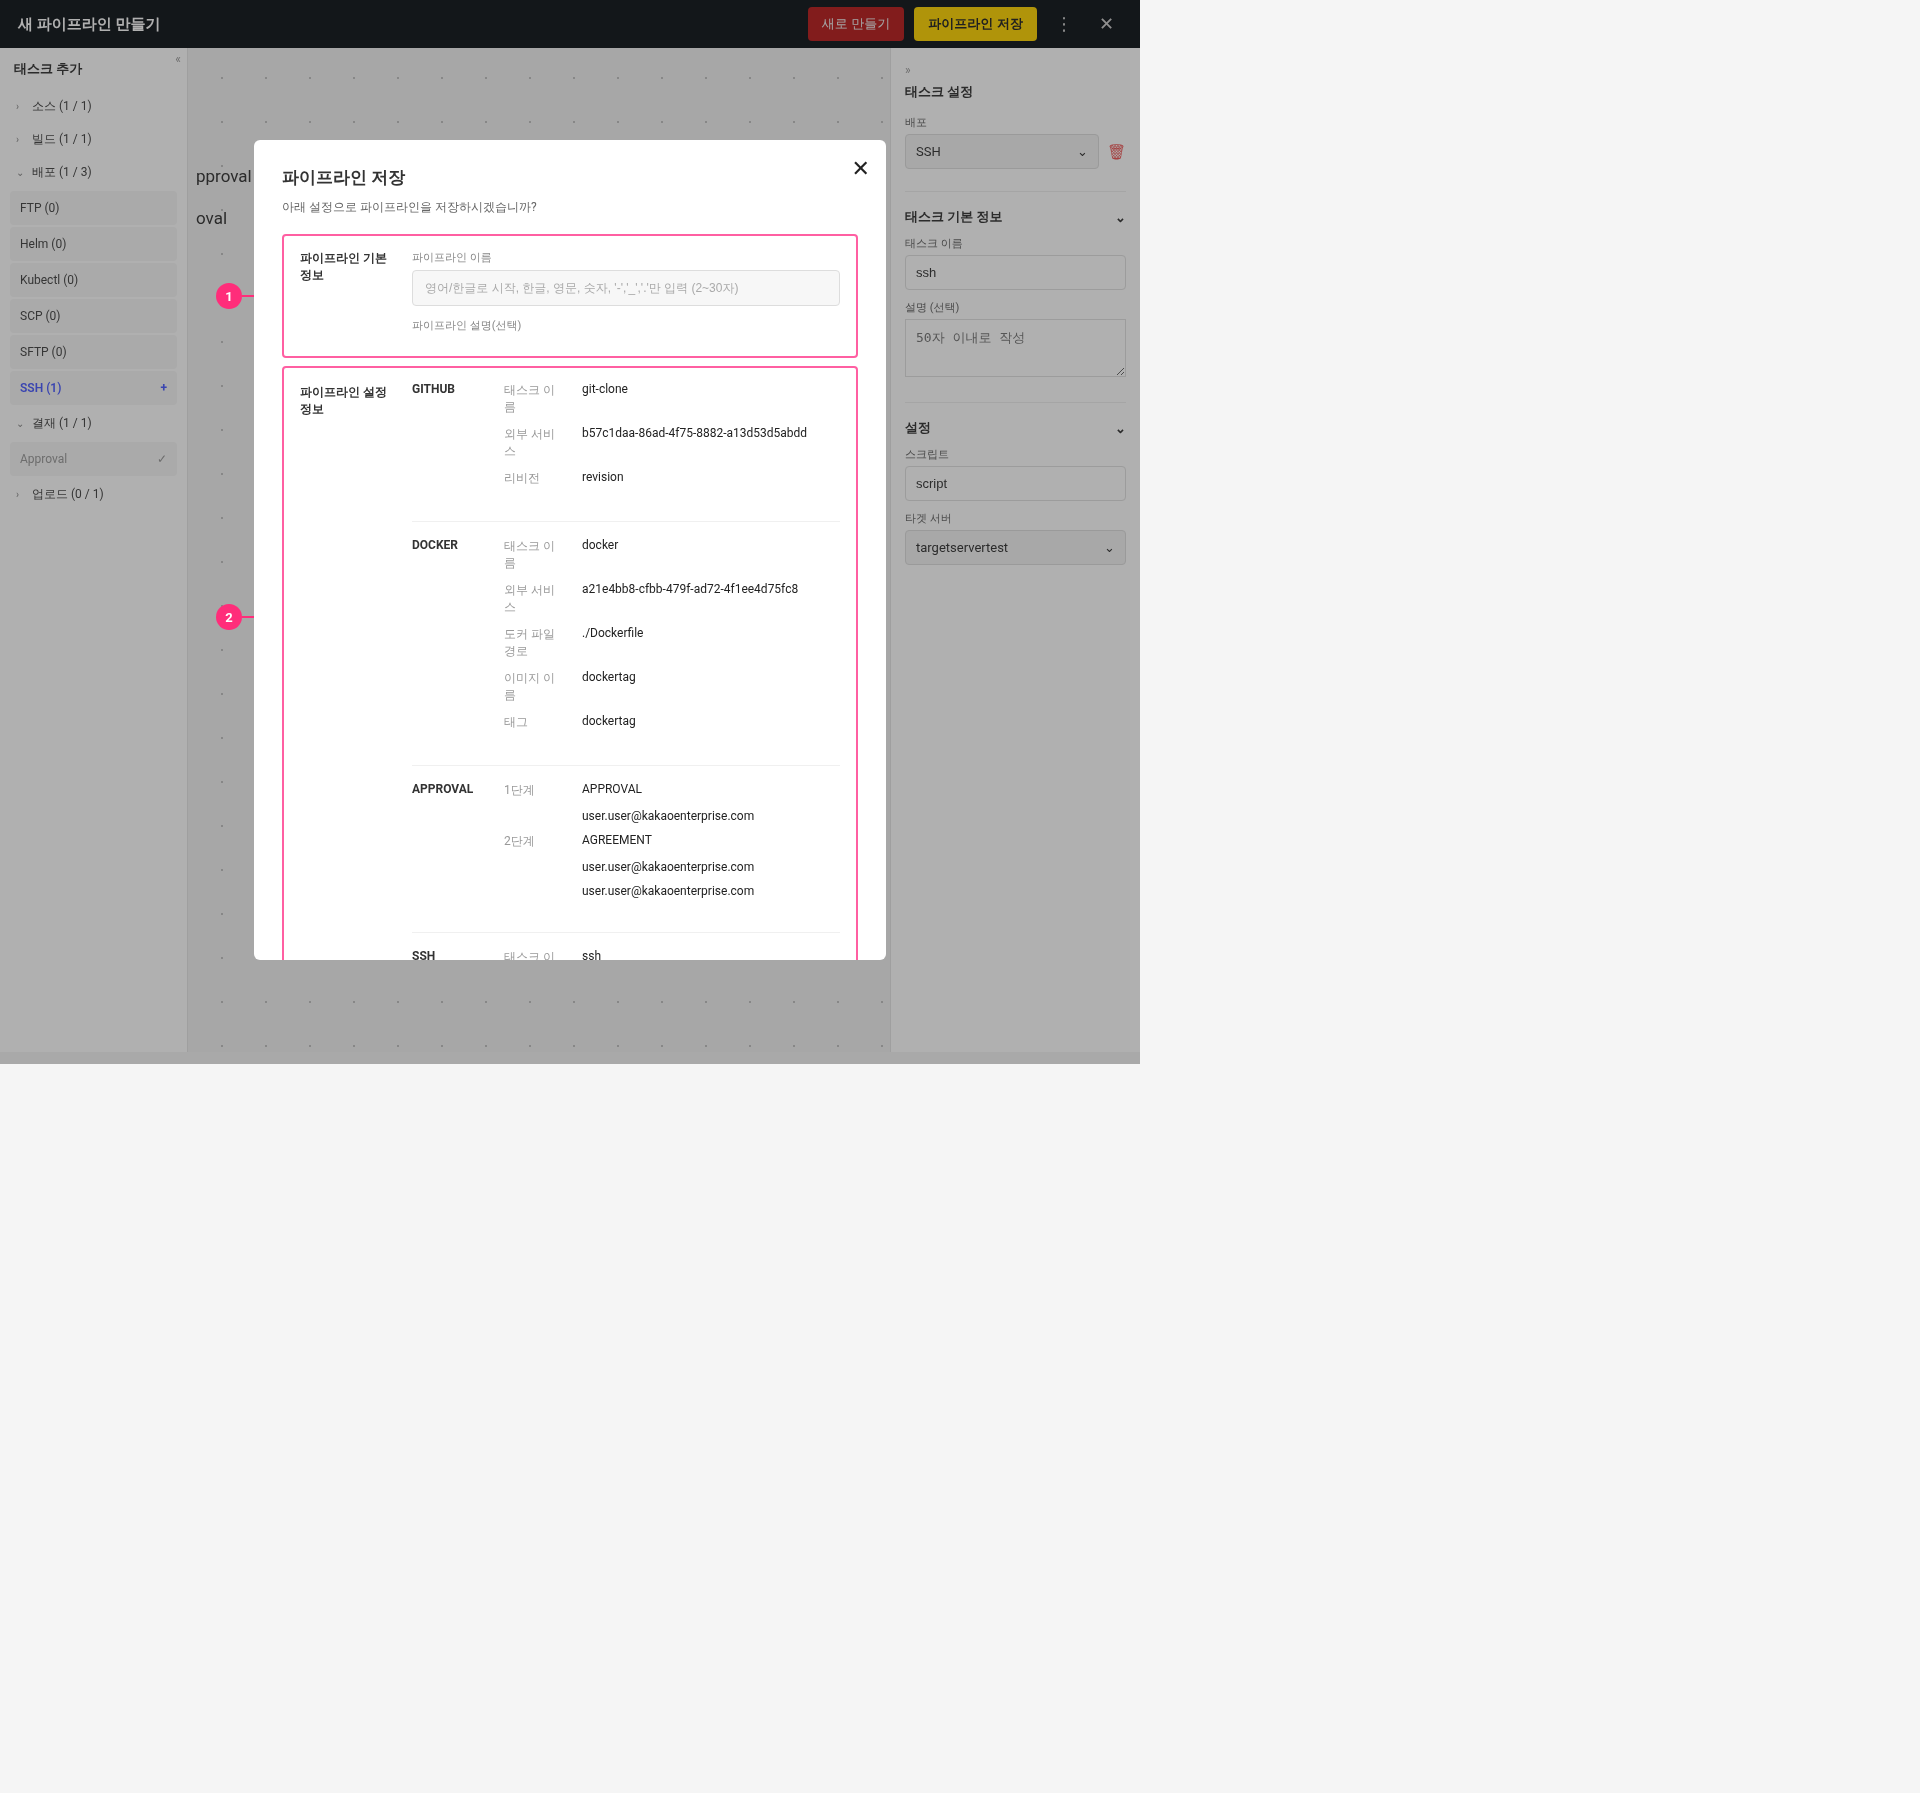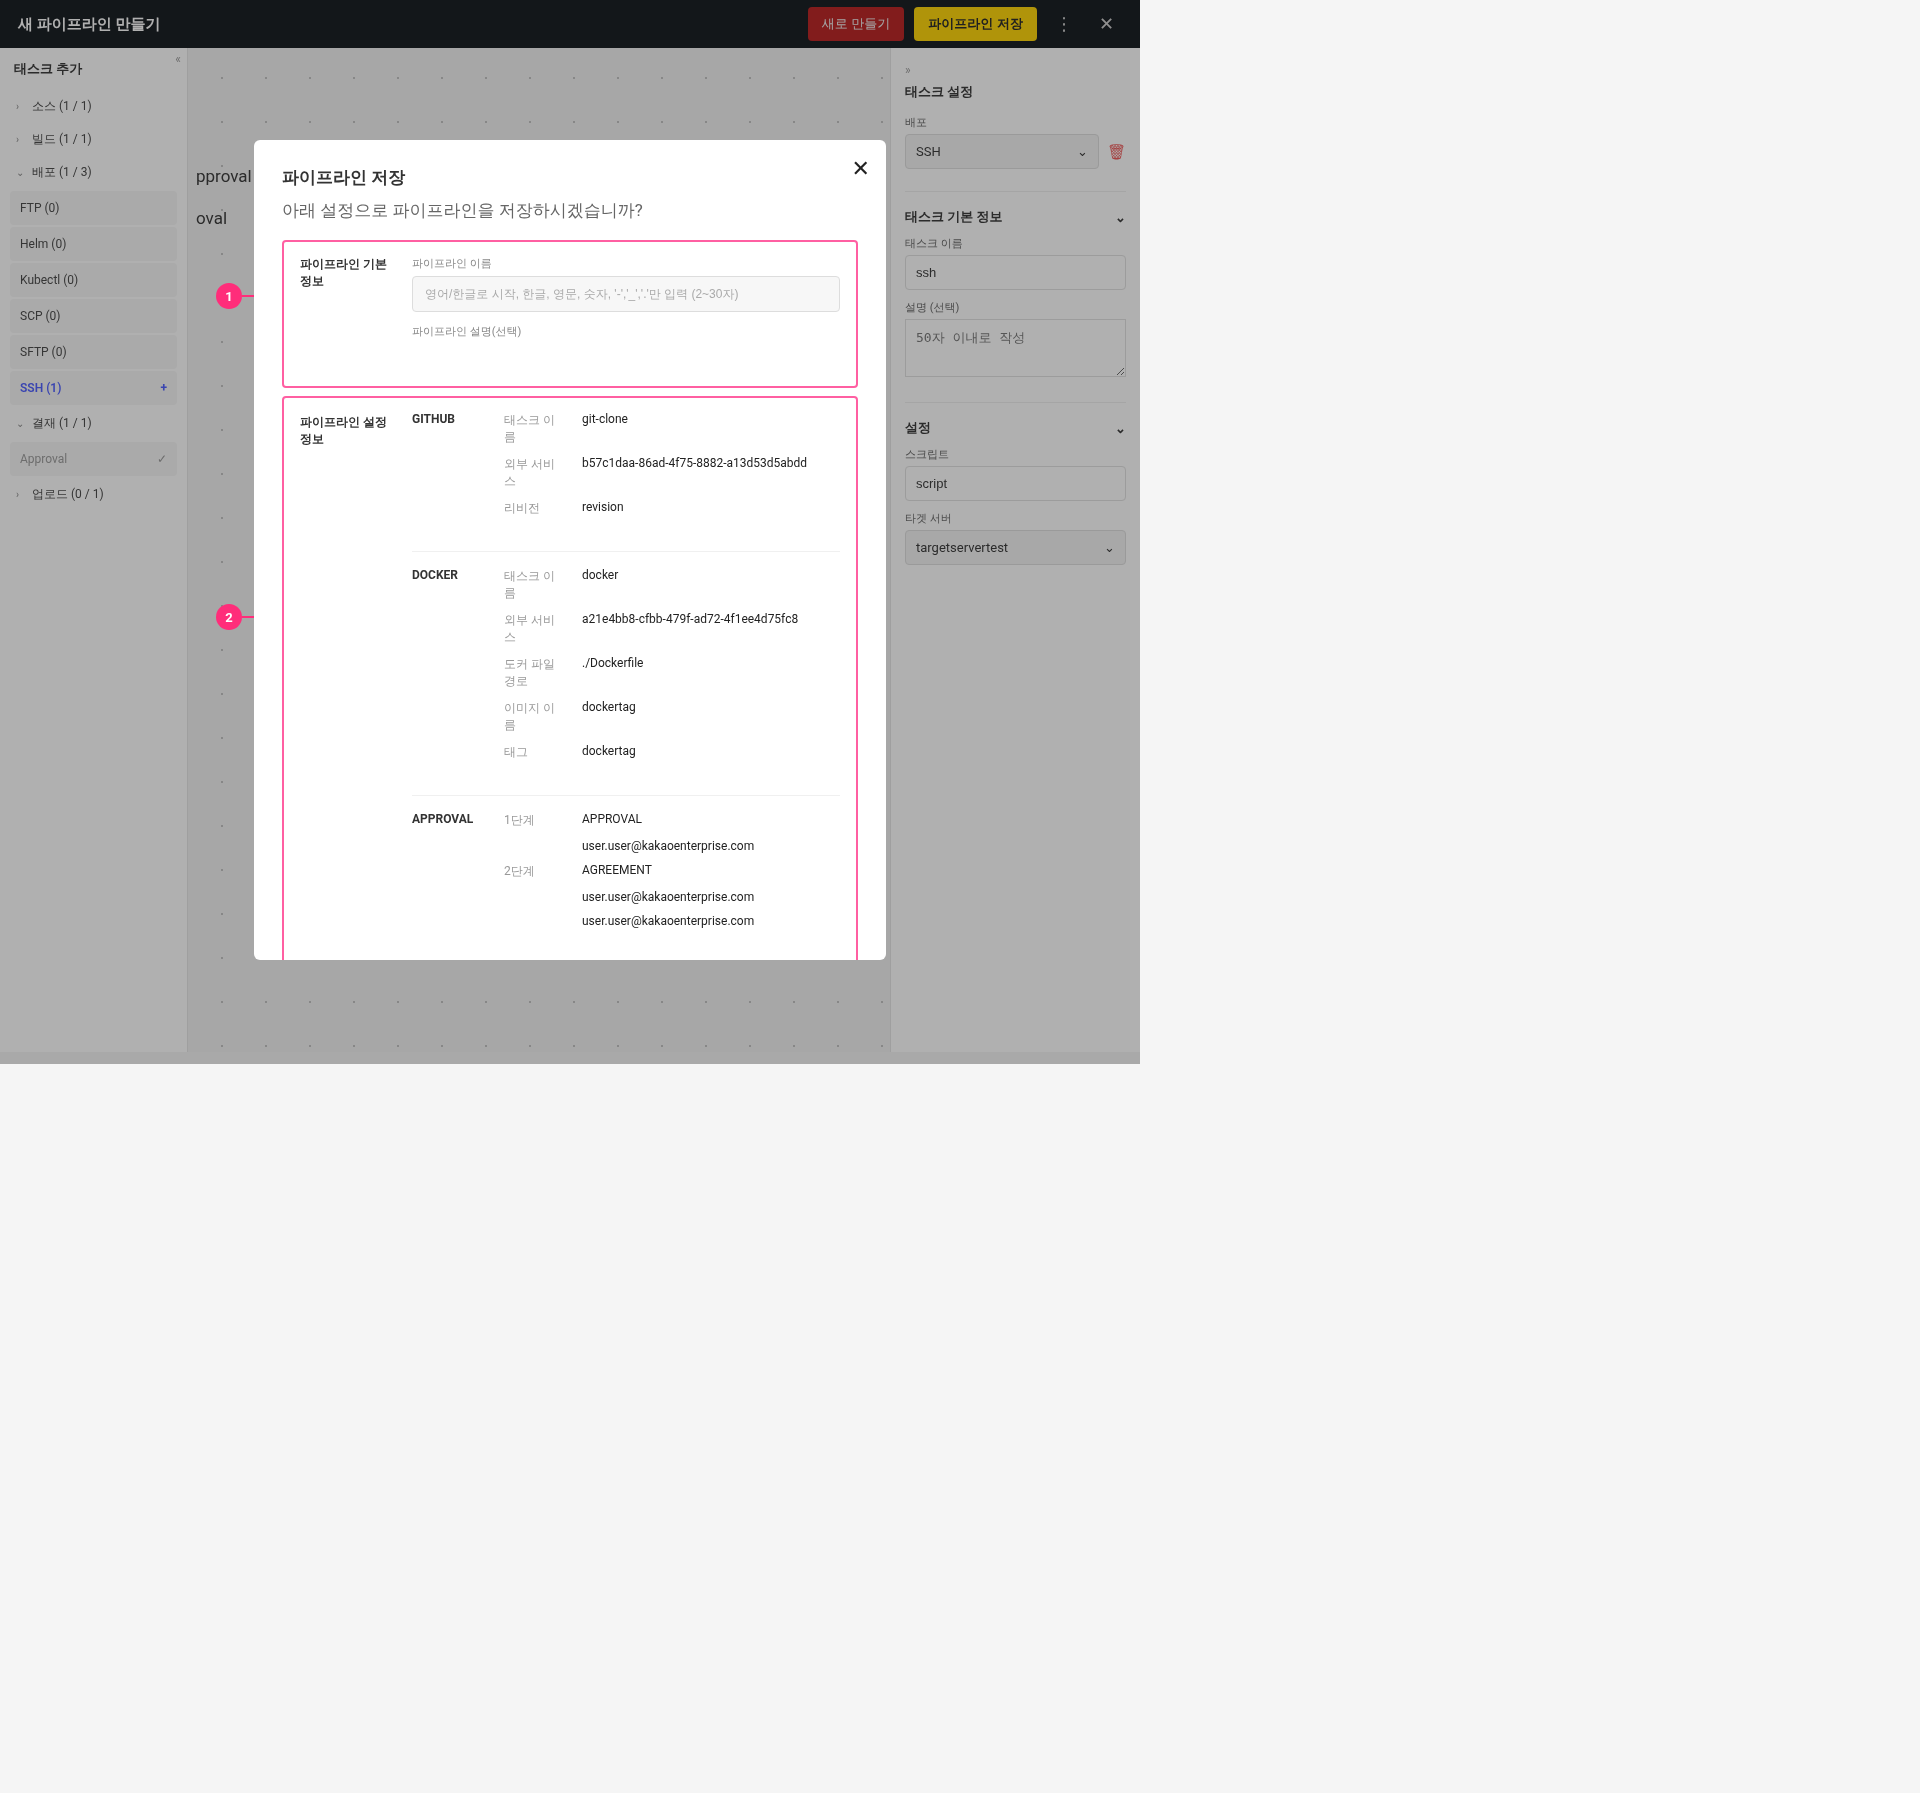--- a/index.html
+++ b/index.html
@@ -116,28 +116,28 @@
 }
 .modal {
   width: 632px; background: #fff; border-radius: 6px; padding: 26px 28px 28px;
   position: relative; max-height: 820px; overflow-y: auto;
 }
 .modal-close {
   position: absolute; top: 16px; right: 16px; background: none; border: none;
   font-size: 22px; color: #222; cursor: pointer;
 }
 .modal h2 { font-size: 17px; font-weight: 700; margin-bottom: 10px; }
-.modal-sub { font-size: 17px; color: #666; margin-bottom: 18px; }
+.modal-sub { font-size: 12px; color: #666; margin-bottom: 18px; }
 
 .pink-box {
   border: 2px solid #ff5fa2; border-radius: 4px; padding: 14px 16px 18px;
   margin-bottom: 8px; position: relative;
 }
 
-.form-row { display: flex; gap: 20px; margin-bottom: 24px; }
+.form-row { display: flex; gap: 20px; margin-bottom: 0; }
 .form-row .row-label { width: 92px; font-size: 12px; font-weight: 600; color: #333; flex-shrink: 0; }
 .form-row .row-body { flex: 1; }
 .field-label { font-size: 11px; color: #888; margin-bottom: 5px; }
 .text-input {
   width: 100%; padding: 10px 12px; border: 1px solid #ddd; background: #f7f7f7;
   border-radius: 4px; font-size: 12px; color: #333;
 }
 .text-input::placeholder { color: #aaa; }
 .settings-block { display: flex; padding-bottom: 34px; margin-bottom: 16px; border-bottom: 1px solid #f0f0f0; }
 .settings-block:last-child { border-bottom: none; margin-bottom: 0; }

